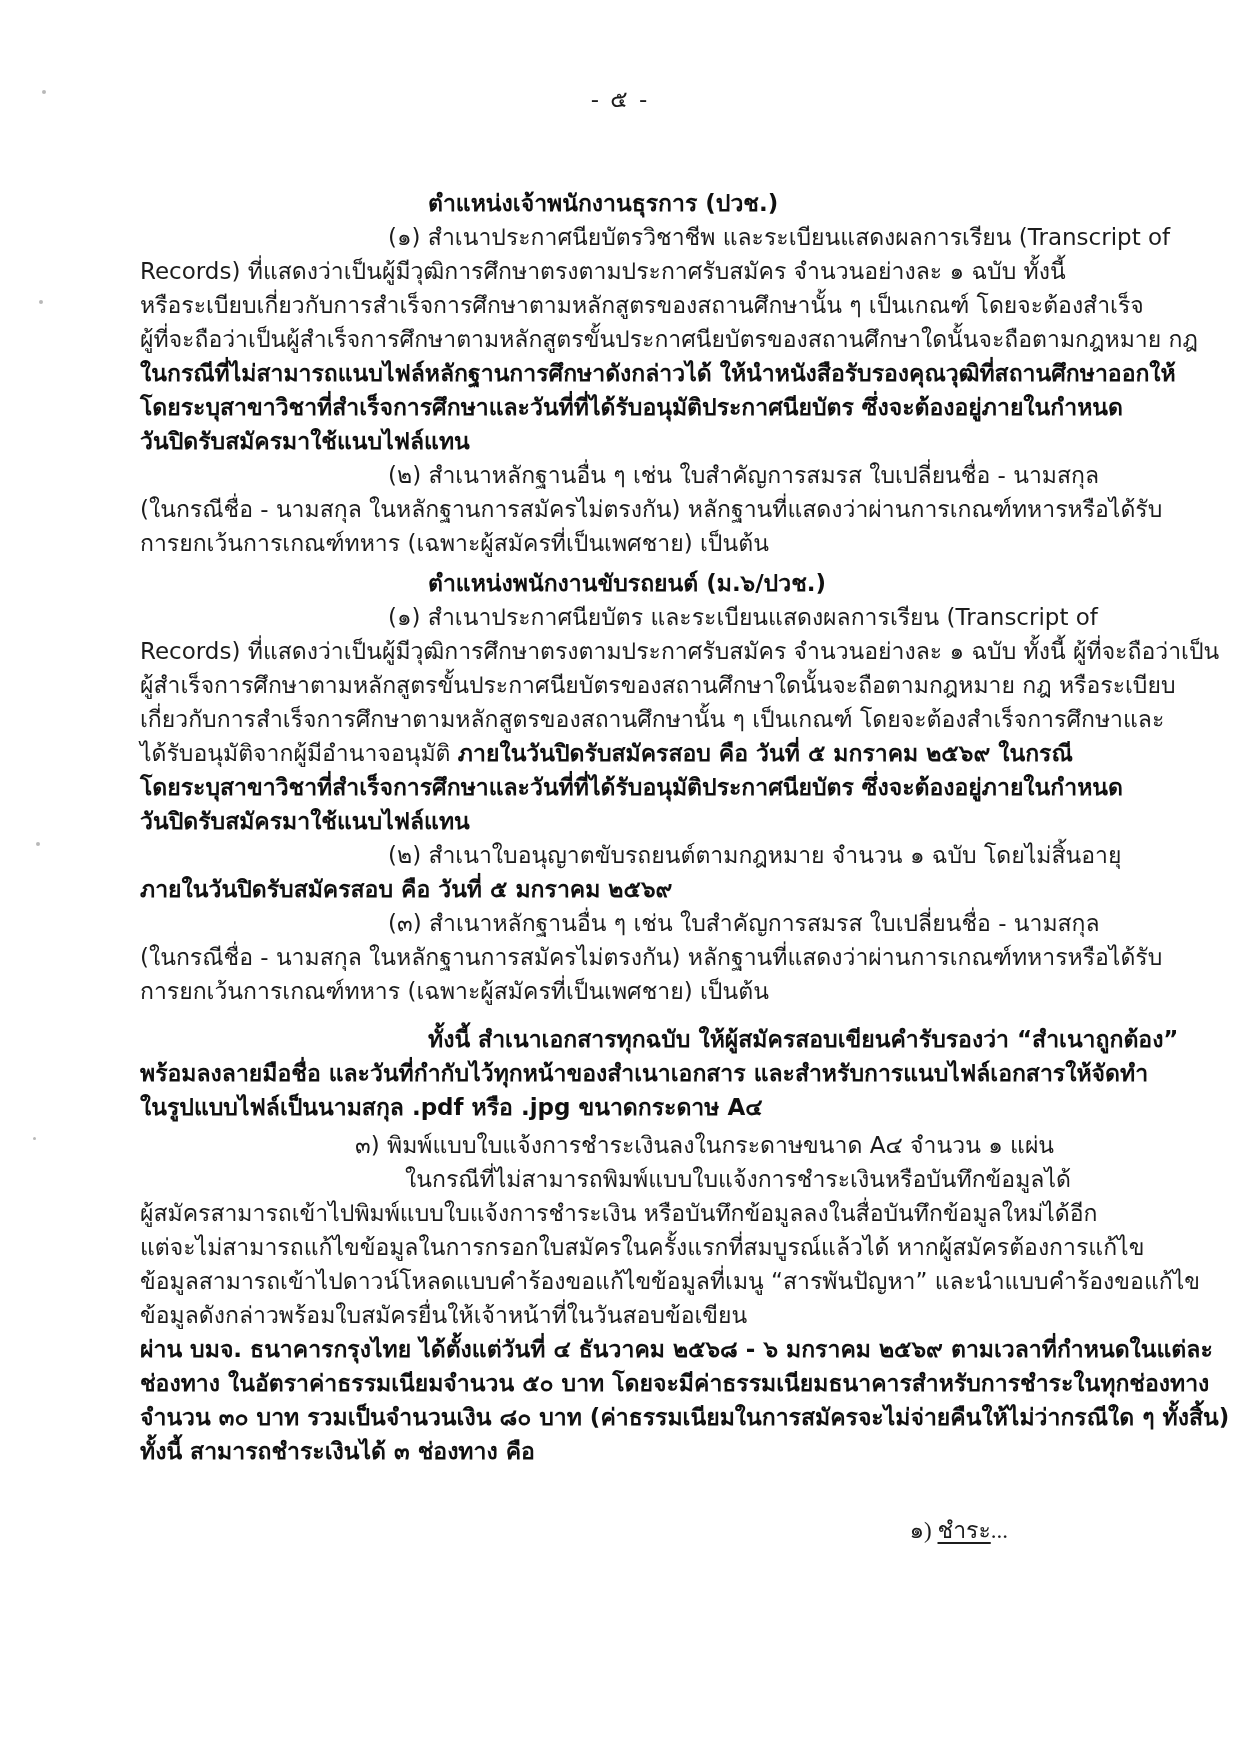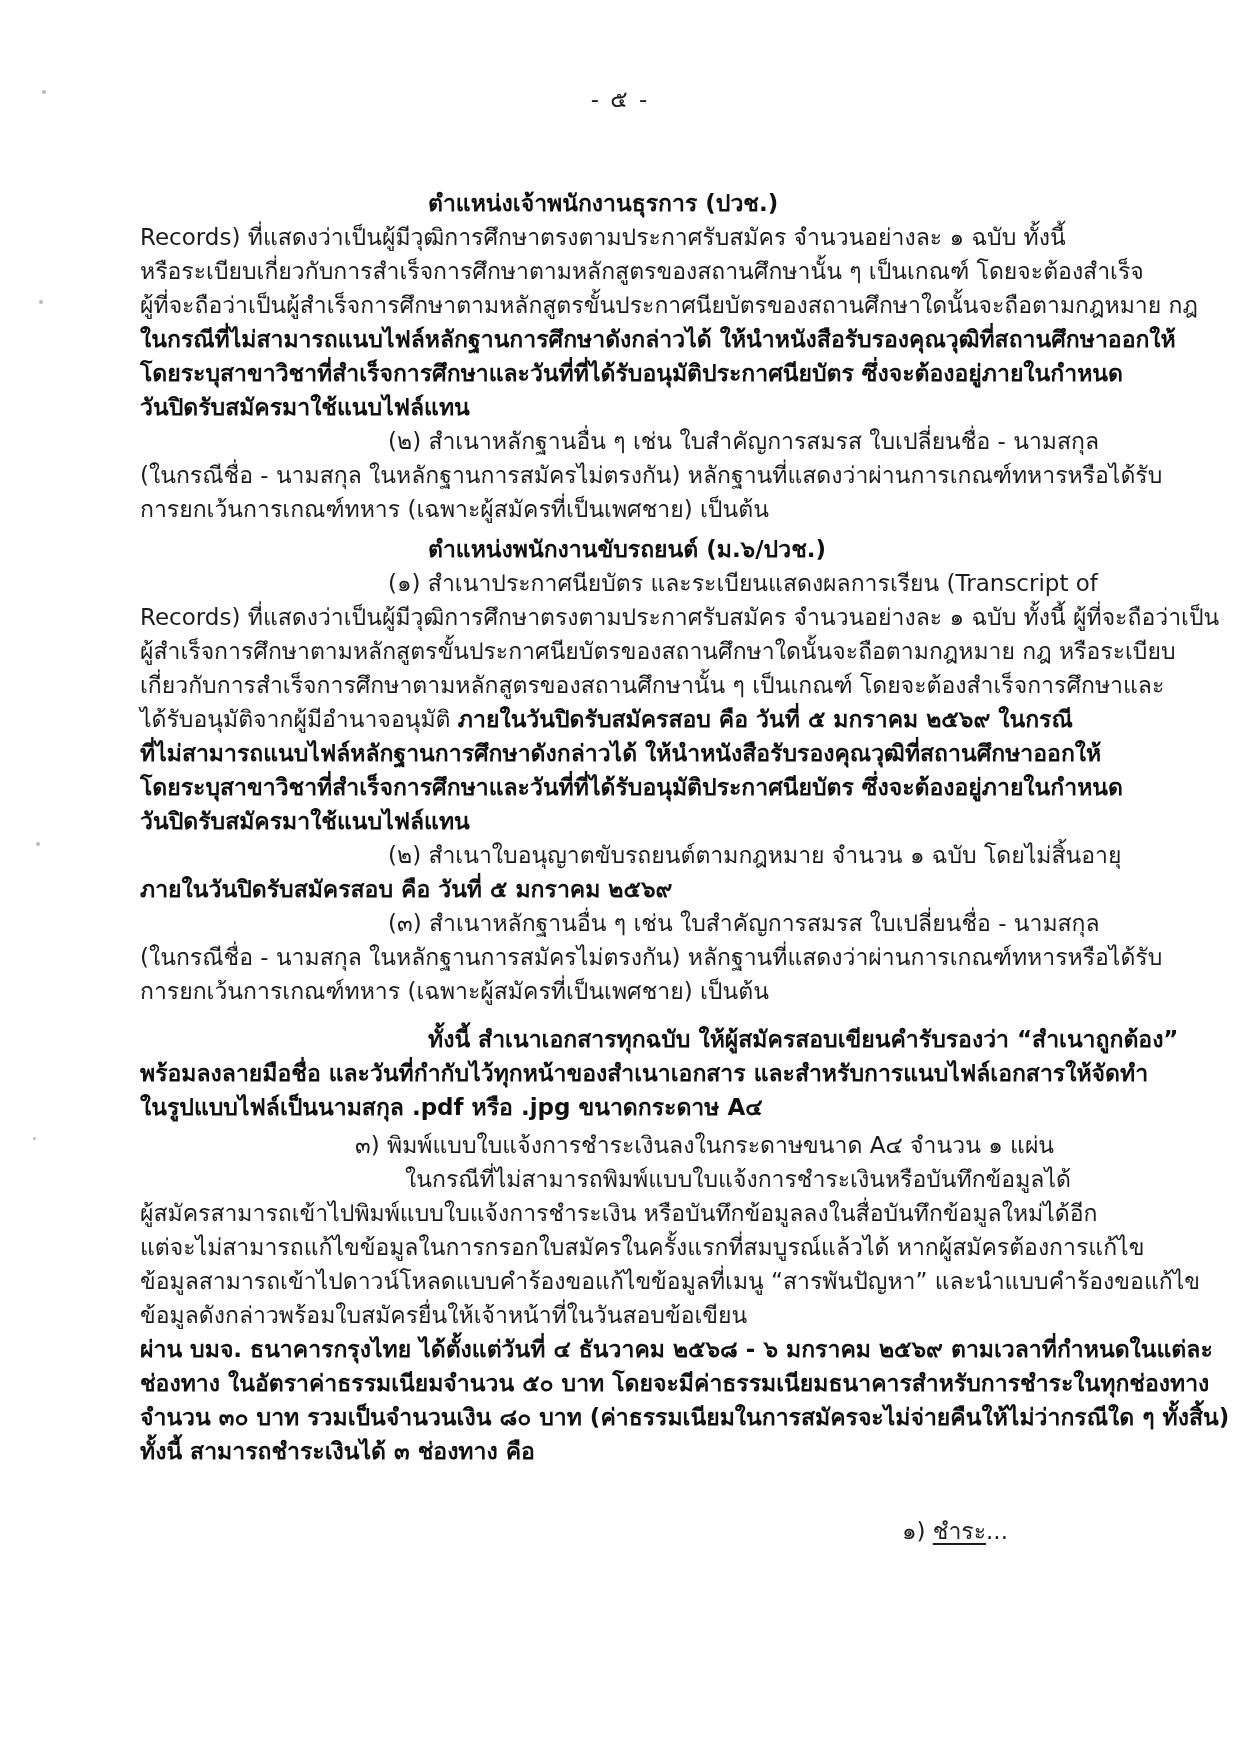--- a/index.html
+++ b/index.html
@@ -61,51 +61,51 @@
 <div class="page">
   <div class="speck s1"></div>
   <div class="speck s2"></div>
   <div class="speck s3"></div>
   <div class="speck s4"></div>
 
   <div class="page-number">- ๕ -</div>
 
   <div class="doc-body">
       <div class="line" style="padding-left: 288px;"><span class="b">ตำแหน่งเจ้าพนักงานธุรการ (ปวช.)</span></div>
+      <div class="line" style="padding-left: 248px;"><span>(๑) สำเนาประกาศนียบัตรวิชาชีพ และระเบียนแสดงผลการเรียน (Transcript of</span></div>
       <div class="line"><span>Records) ที่แสดงว่าเป็นผู้มีวุฒิการศึกษาตรงตามประกาศรับสมัคร จำนวนอย่างละ ๑ ฉบับ ทั้งนี้</span></div>
       <div class="line"><span>หรือระเบียบเกี่ยวกับการสำเร็จการศึกษาตามหลักสูตรของสถานศึกษานั้น ๆ เป็นเกณฑ์ โดยจะต้องสำเร็จ</span></div>
       <div class="line"><span>ผู้ที่จะถือว่าเป็นผู้สำเร็จการศึกษาตามหลักสูตรขั้นประกาศนียบัตรของสถานศึกษาใดนั้นจะถือตามกฎหมาย กฎ</span></div>
       <div class="line"><span class="b">ในกรณีที่ไม่สามารถแนบไฟล์หลักฐานการศึกษาดังกล่าวได้ ให้นำหนังสือรับรองคุณวุฒิที่สถานศึกษาออกให้</span></div>
       <div class="line"><span class="b">โดยระบุสาขาวิชาที่สำเร็จการศึกษาและวันที่ที่ได้รับอนุมัติประกาศนียบัตร ซึ่งจะต้องอยู่ภายในกำหนด</span></div>
       <div class="line"><span class="b">วันปิดรับสมัครมาใช้แนบไฟล์แทน</span></div>
       <div class="line" style="padding-left: 248px;"><span>(๒) สำเนาหลักฐานอื่น ๆ เช่น ใบสำคัญการสมรส ใบเปลี่ยนชื่อ - นามสกุล</span></div>
       <div class="line"><span>(ในกรณีชื่อ - นามสกุล ในหลักฐานการสมัครไม่ตรงกัน) หลักฐานที่แสดงว่าผ่านการเกณฑ์ทหารหรือได้รับ</span></div>
       <div class="line"><span>การยกเว้นการเกณฑ์ทหาร (เฉพาะผู้สมัครที่เป็นเพศชาย) เป็นต้น</span></div>
       <div class="line" style="padding-left: 288px; margin-top: 6px;"><span class="b">ตำแหน่งพนักงานขับรถยนต์ (ม.๖/ปวช.)</span></div>
       <div class="line" style="padding-left: 248px;"><span>(๑) สำเนาประกาศนียบัตร และระเบียนแสดงผลการเรียน (Transcript of</span></div>
       <div class="line"><span>Records) ที่แสดงว่าเป็นผู้มีวุฒิการศึกษาตรงตามประกาศรับสมัคร จำนวนอย่างละ ๑ ฉบับ ทั้งนี้ ผู้ที่จะถือว่าเป็น</span></div>
       <div class="line"><span>ผู้สำเร็จการศึกษาตามหลักสูตรขั้นประกาศนียบัตรของสถานศึกษาใดนั้นจะถือตามกฎหมาย กฎ หรือระเบียบ</span></div>
       <div class="line"><span>เกี่ยวกับการสำเร็จการศึกษาตามหลักสูตรของสถานศึกษานั้น ๆ เป็นเกณฑ์ โดยจะต้องสำเร็จการศึกษาและ</span></div>
       <div class="line"><span>ได้รับอนุมัติจากผู้มีอำนาจอนุมัติ </span><span class="b">ภายในวันปิดรับสมัครสอบ คือ วันที่ ๕ มกราคม ๒๕๖๙ ในกรณี</span></div>
-      <div class="line"><span class="b">ที่ไม่สามารถแนบไฟล์หลักฐานการศึกษาดังกล่าวได้ ให้นำหนังสือรับรองคุณวุฒิที่สถานศึกษาออกให้</span></div>
       <div class="line"><span class="b">โดยระบุสาขาวิชาที่สำเร็จการศึกษาและวันที่ที่ได้รับอนุมัติประกาศนียบัตร ซึ่งจะต้องอยู่ภายในกำหนด</span></div>
       <div class="line"><span class="b">วันปิดรับสมัครมาใช้แนบไฟล์แทน</span></div>
       <div class="line" style="padding-left: 248px;"><span>(๒) สำเนาใบอนุญาตขับรถยนต์ตามกฎหมาย จำนวน ๑ ฉบับ โดยไม่สิ้นอายุ</span></div>
       <div class="line"><span class="b">ภายในวันปิดรับสมัครสอบ คือ วันที่ ๕ มกราคม ๒๕๖๙</span></div>
       <div class="line" style="padding-left: 248px;"><span>(๓) สำเนาหลักฐานอื่น ๆ เช่น ใบสำคัญการสมรส ใบเปลี่ยนชื่อ - นามสกุล</span></div>
       <div class="line"><span>(ในกรณีชื่อ - นามสกุล ในหลักฐานการสมัครไม่ตรงกัน) หลักฐานที่แสดงว่าผ่านการเกณฑ์ทหารหรือได้รับ</span></div>
       <div class="line"><span>การยกเว้นการเกณฑ์ทหาร (เฉพาะผู้สมัครที่เป็นเพศชาย) เป็นต้น</span></div>
       <div class="line" style="padding-left: 288px; margin-top: 14px;"><span class="b">ทั้งนี้ สำเนาเอกสารทุกฉบับ ให้ผู้สมัครสอบเขียนคำรับรองว่า “สำเนาถูกต้อง”</span></div>
       <div class="line"><span class="b">พร้อมลงลายมือชื่อ และวันที่กำกับไว้ทุกหน้าของสำเนาเอกสาร และสำหรับการแนบไฟล์เอกสารให้จัดทำ</span></div>
       <div class="line"><span class="b">ในรูปแบบไฟล์เป็นนามสกุล .pdf หรือ .jpg ขนาดกระดาษ A๔</span></div>
       <div class="line" style="padding-left: 215px; margin-top: 4px;"><span>๓) พิมพ์แบบใบแจ้งการชำระเงินลงในกระดาษขนาด A๔ จำนวน ๑ แผ่น</span></div>
       <div class="line" style="padding-left: 265px;"><span>ในกรณีที่ไม่สามารถพิมพ์แบบใบแจ้งการชำระเงินหรือบันทึกข้อมูลได้</span></div>
       <div class="line"><span>ผู้สมัครสามารถเข้าไปพิมพ์แบบใบแจ้งการชำระเงิน หรือบันทึกข้อมูลลงในสื่อบันทึกข้อมูลใหม่ได้อีก</span></div>
       <div class="line"><span>แต่จะไม่สามารถแก้ไขข้อมูลในการกรอกใบสมัครในครั้งแรกที่สมบูรณ์แล้วได้ หากผู้สมัครต้องการแก้ไข</span></div>
       <div class="line"><span>ข้อมูลสามารถเข้าไปดาวน์โหลดแบบคำร้องขอแก้ไขข้อมูลที่เมนู “สารพันปัญหา” และนำแบบคำร้องขอแก้ไข</span></div>
       <div class="line"><span>ข้อมูลดังกล่าวพร้อมใบสมัครยื่นให้เจ้าหน้าที่ในวันสอบข้อเขียน</span></div>
       <div class="line"><span class="b">ผ่าน บมจ. ธนาคารกรุงไทย ได้ตั้งแต่วันที่ ๔ ธันวาคม ๒๕๖๘ - ๖ มกราคม ๒๕๖๙ ตามเวลาที่กำหนดในแต่ละ</span></div>
       <div class="line"><span class="b">ช่องทาง ในอัตราค่าธรรมเนียมจำนวน ๕๐ บาท โดยจะมีค่าธรรมเนียมธนาคารสำหรับการชำระในทุกช่องทาง</span></div>
       <div class="line"><span class="b">จำนวน ๓๐ บาท รวมเป็นจำนวนเงิน ๘๐ บาท (ค่าธรรมเนียมในการสมัครจะไม่จ่ายคืนให้ไม่ว่ากรณีใด ๆ ทั้งสิ้น)</span></div>
       <div class="line"><span class="b">ทั้งนี้ สามารถชำระเงินได้ ๓ ช่องทาง คือ</span></div>
-      <div class="line right" style="margin-top: 46px;"><span>๑) </span><span class="u">ชำระ</span><span>...</span></div>
+      <div class="line right" style="margin-top: 46px; font-family: Liberation Serif, serif;"><span>๑) </span><span class="u">ชำระ</span><span>...</span></div>
     </div>
 </div>
 
 </body></html>

